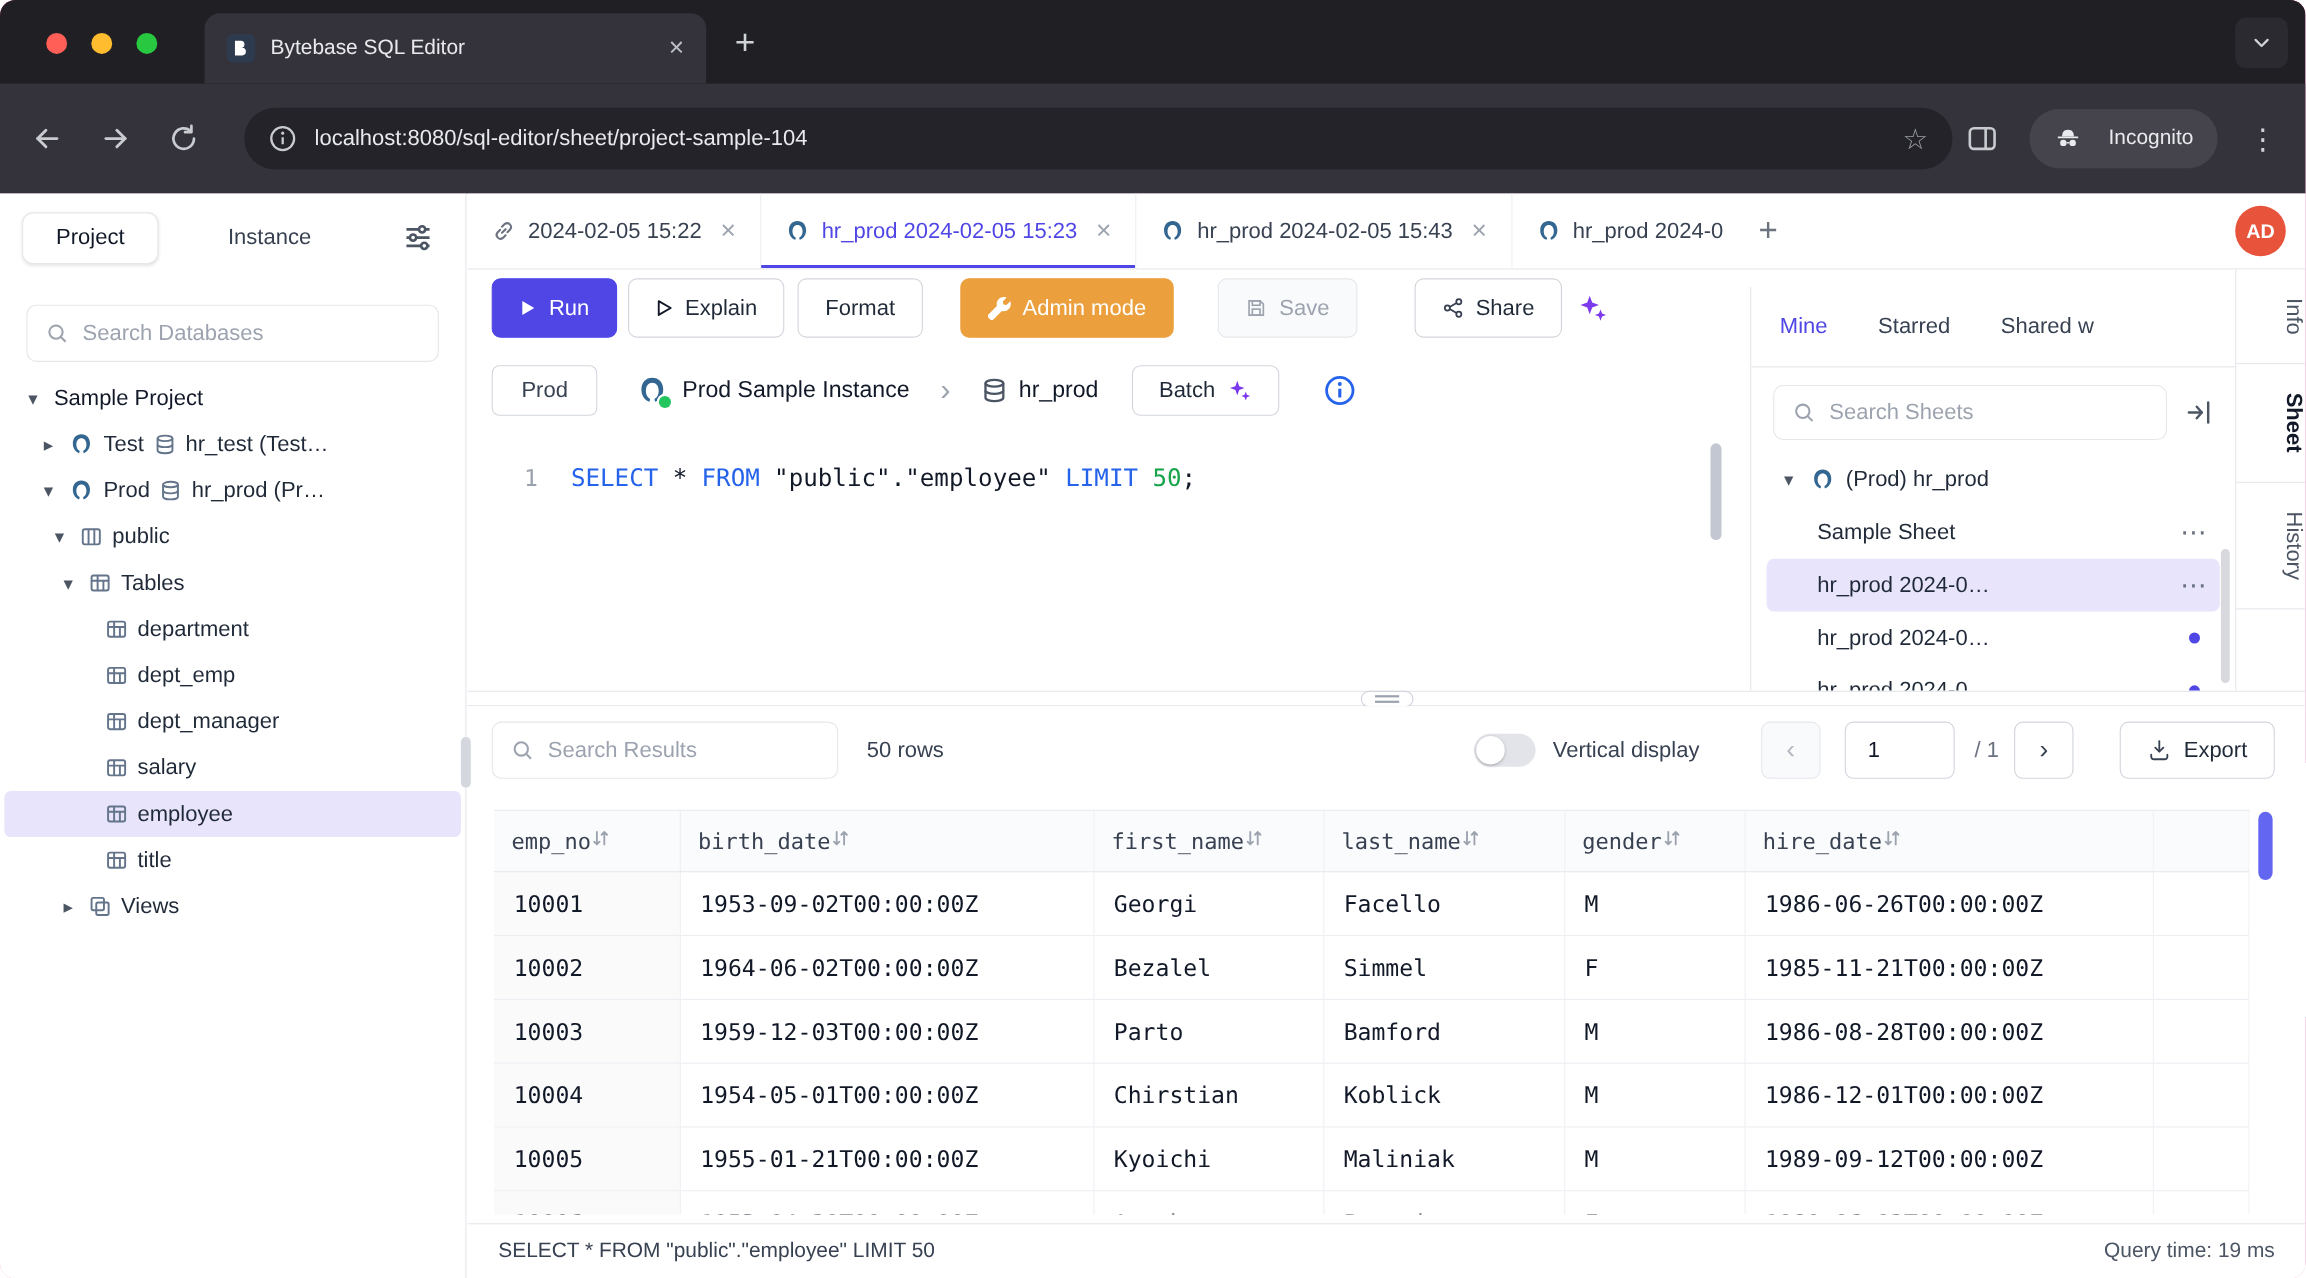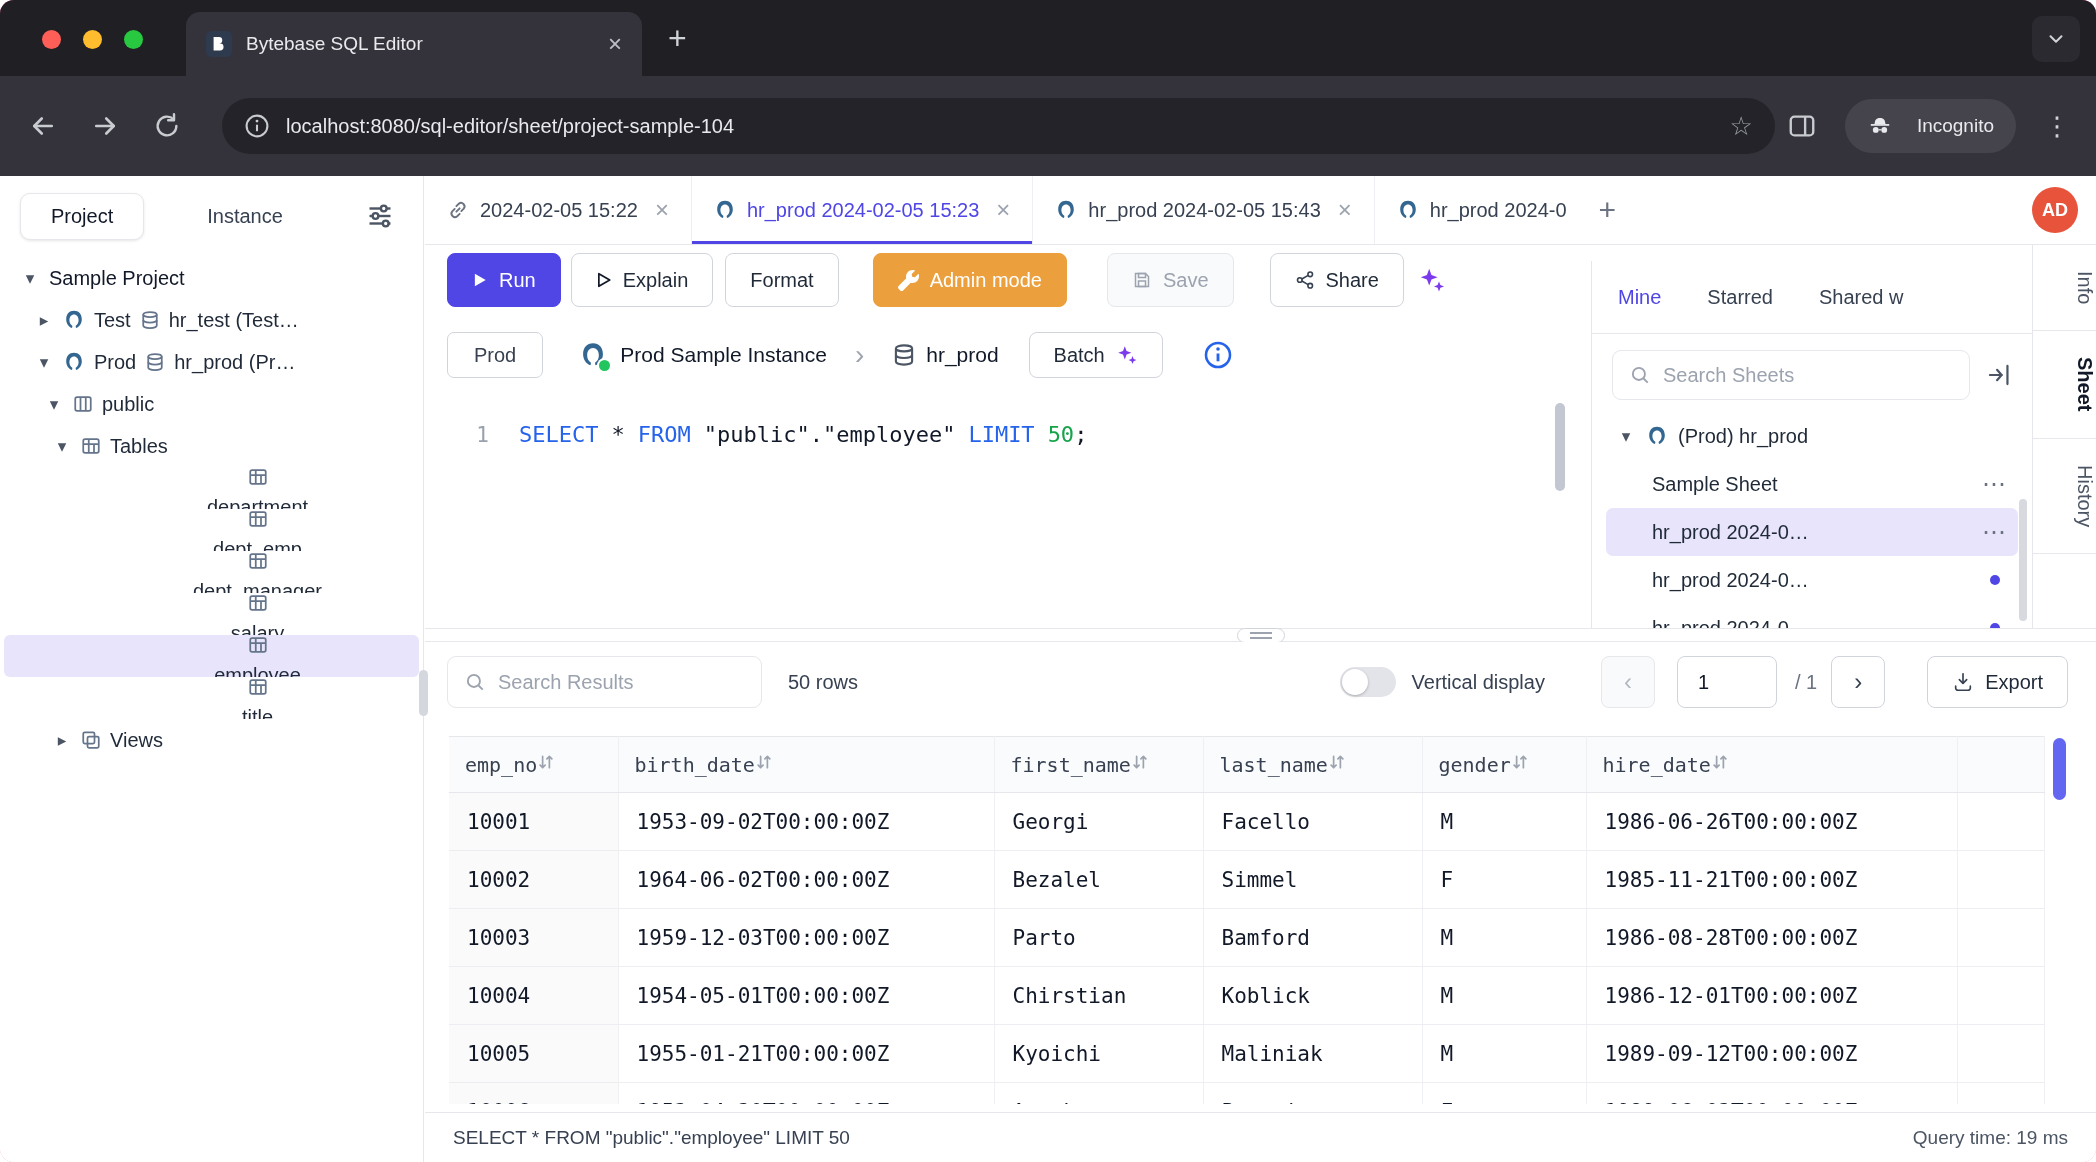--- a/index.html
+++ b/index.html
@@ -38,21 +38,21 @@
 
   .searchbox { display:flex; align-items:center; gap:12px; border:1px solid #e5e7eb; border-radius:9px; height:52px; padding:0 16px; background:#fff; }
   .sb-search { margin:32px 24px 0; }
   .searchbox input { border:none; outline:none; flex:1; font-size:20px; color:#111827; font-family:"Liberation Sans",sans-serif; background:transparent; min-width:0; }
   .searchbox input::placeholder { color:#9ca3af; }
 
   .tree { margin-top:12px; }
   .trow { height:42px; display:flex; align-items:center; gap:9px; margin:0 4px; border-radius:6px; white-space:nowrap; overflow:hidden; }
   .trow.selected { background:#e7e4fb; }
   .caret { width:20px; display:inline-flex; justify-content:center; color:#4b5563; font-size:17px; flex:none; }
-  .l0{ padding-left:16px; } .l1{ padding-left:30px; } .l2{ padding-left:40px; } .l3{ padding-left:48px; } .l4{ padding-left:92px;flex-direction:column; }
+  .l0{ padding-left:16px; } .l1{ padding-left:30px; } .l2{ padding-left:40px; } .l3{ padding-left:48px; } .l4{ padding-left:92px; }
   .tico { color:#64748b; display:inline-flex; flex:none; }
   .tlabel { color:#1f2937; }
   .tlabel.root { color:#111827; }
 
   
   .main { position:absolute; left:425px; top:0; right:0; bottom:0; }
 
   .sheetbar { position:absolute; left:0; top:0; width:100%; height:69px; border-bottom:1px solid #e5e7eb; display:flex; align-items:stretch; background:#fff; }
   .stab { display:flex; align-items:center; gap:11px; padding:0 22px; border-right:1px solid #efeff3; color:#374151; white-space:nowrap; }
   .stab .stab-close { color:#9ca3af; font-size:24px; margin-left:6px; }
@@ -238,20 +238,27 @@
           <svg width="30" height="30" viewBox="0 0 20 20" fill="none" stroke="#4b5563" stroke-width="1.6">
               <line x1="3" y1="5" x2="17" y2="5"></line>
               <line x1="3" y1="10" x2="17" y2="10"></line>
               <line x1="3" y1="15" x2="17" y2="15"></line>
               <circle cx="12.5" cy="5" r="1.9" fill="#fff"></circle>
               <circle cx="7" cy="10" r="1.9" fill="#fff"></circle>
               <circle cx="13.8" cy="15" r="1.9" fill="#fff"></circle>
             </svg>
         </span>
       </div>
+      <div class="searchbox sb-search">
+        <svg width="22" height="22" viewBox="0 0 20 20" fill="none" stroke="#9ca3af" stroke-width="1.7">
+            <circle cx="9" cy="9" r="5.5"></circle>
+            <line x1="13.2" y1="13.2" x2="17" y2="17"></line>
+          </svg>
+        <input placeholder="Search Databases" style="">
+      </div>
 
       <div class="tree">
         <div class="trow l0">
           <span class="caret">▾</span>
           <span class="tlabel root">Sample Project</span>
         </div>
         <div class="trow l1">
           <span class="caret">▸</span>
           <span class="tico">
               <svg width="22" height="22" viewBox="0 0 24 24">
@@ -464,21 +471,21 @@
               <span>Admin mode</span>
             </button>
             <button class="btn disabled" style="margin-left:40px;">
               <svg width="20" height="20" viewBox="0 0 20 20" fill="none" stroke="#9ca3af" stroke-width="1.5">
                   <path d="M3.5 3.5h10l3 3v10h-13z"></path>
                   <rect x="6.5" y="11" width="7" height="5.5"></rect>
                   <rect x="6.5" y="3.5" width="7" height="4"></rect>
                 </svg>
               <span>Save</span>
             </button>
-            <button class="btn" style="margin-left:36px;">
+            <button class="btn" style="margin-left:52px;">
               <svg width="20" height="20" viewBox="0 0 20 20" fill="none" stroke="#374151" stroke-width="1.6">
                   <circle cx="4.8" cy="10" r="2.3"></circle>
                   <circle cx="15.2" cy="4.3" r="2.3"></circle>
                   <circle cx="15.2" cy="15.7" r="2.3"></circle>
                   <line x1="6.9" y1="9" x2="13.1" y2="5.4"></line>
                   <line x1="6.9" y1="11" x2="13.1" y2="14.6"></line>
                 </svg>
               <span>Share</span>
             </button>
             <span class="iconbtn" style="margin-left:8px;">

